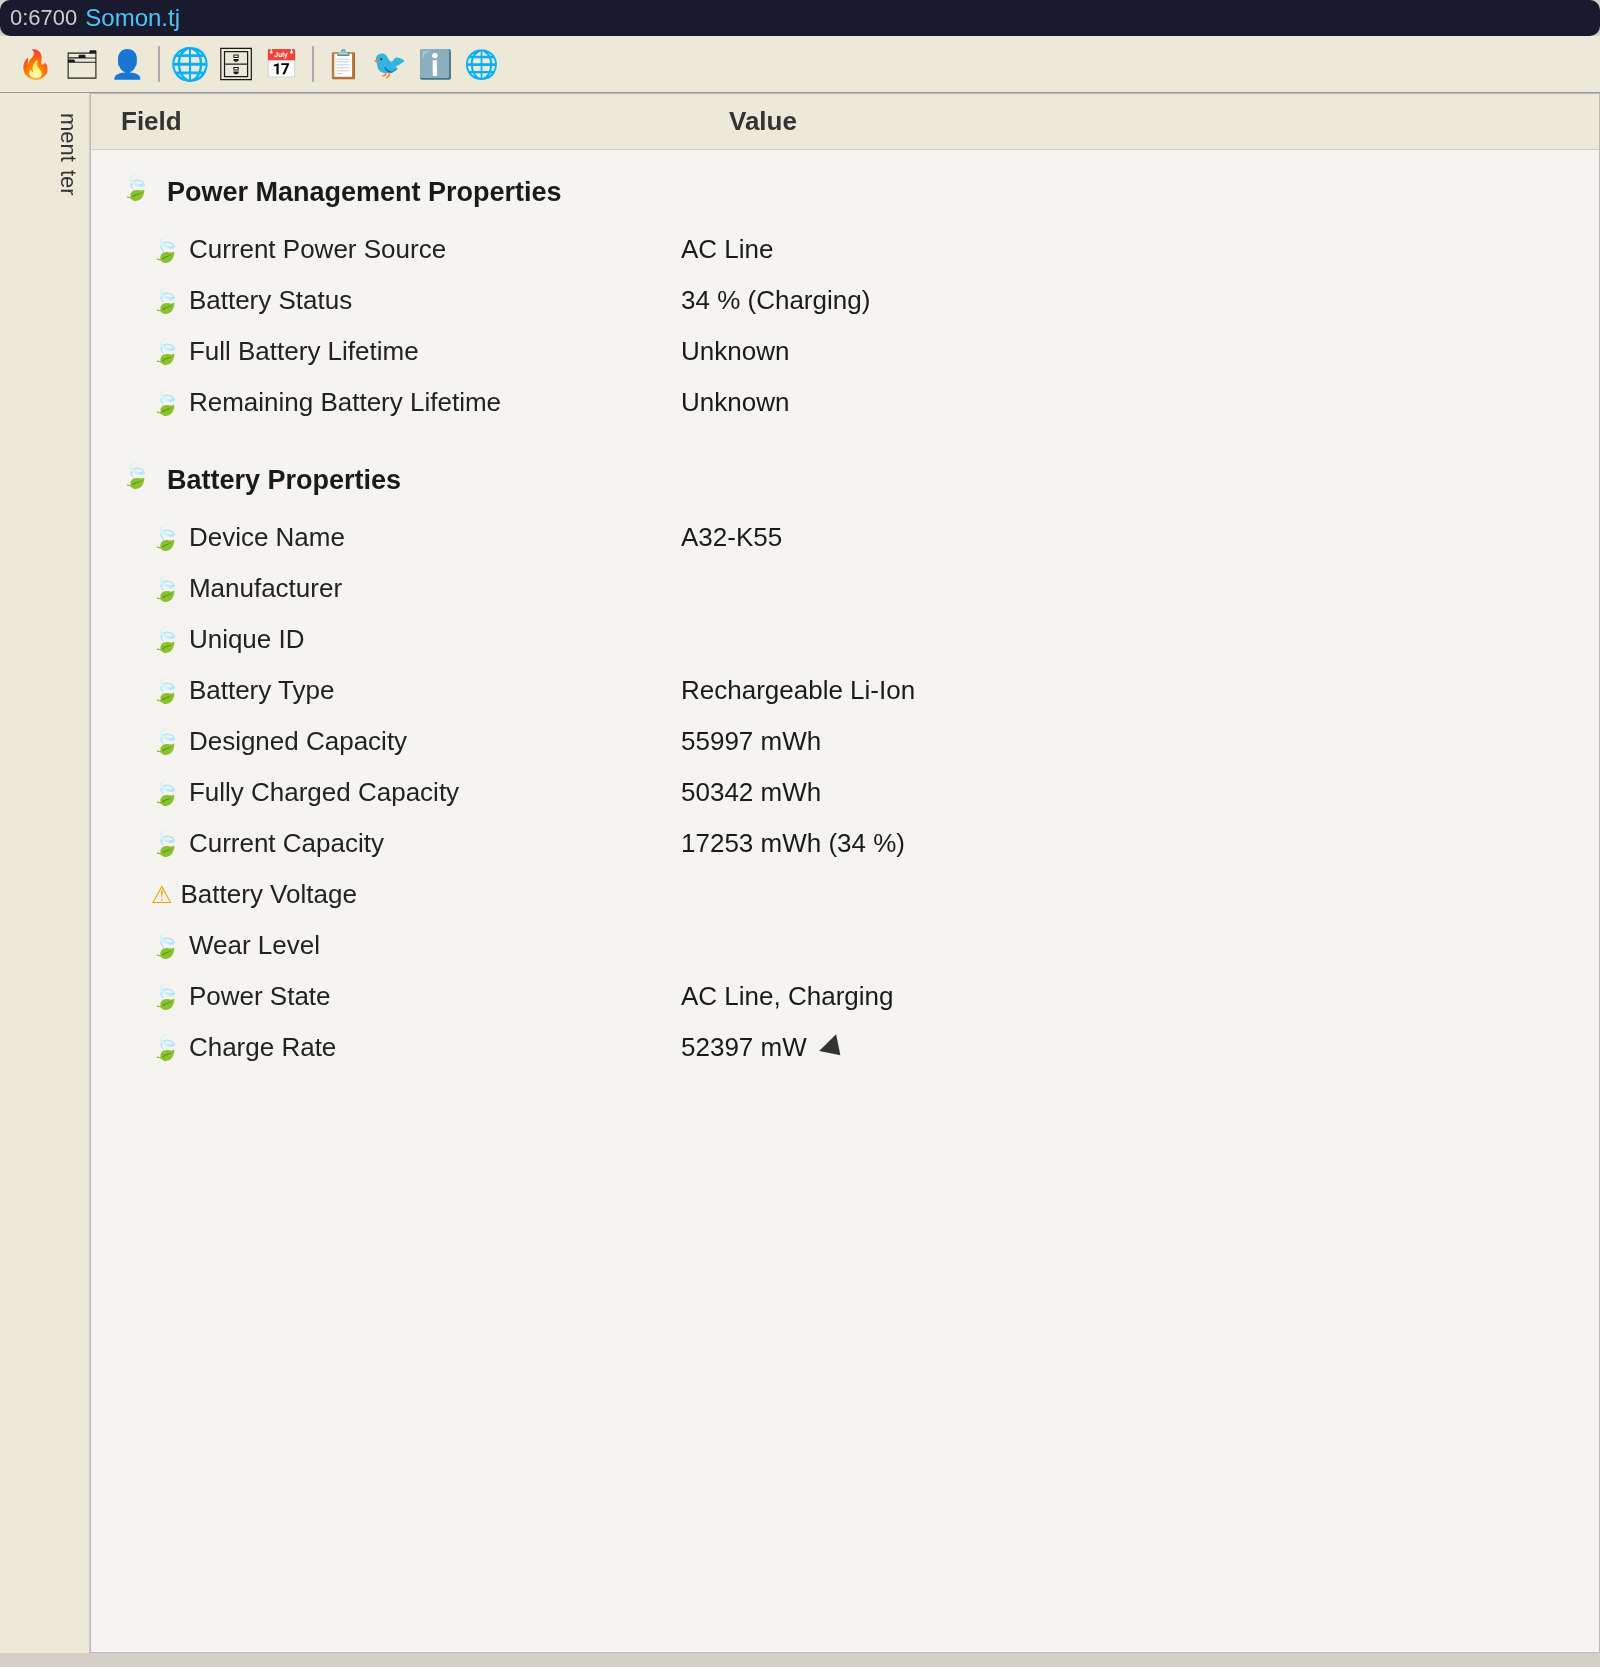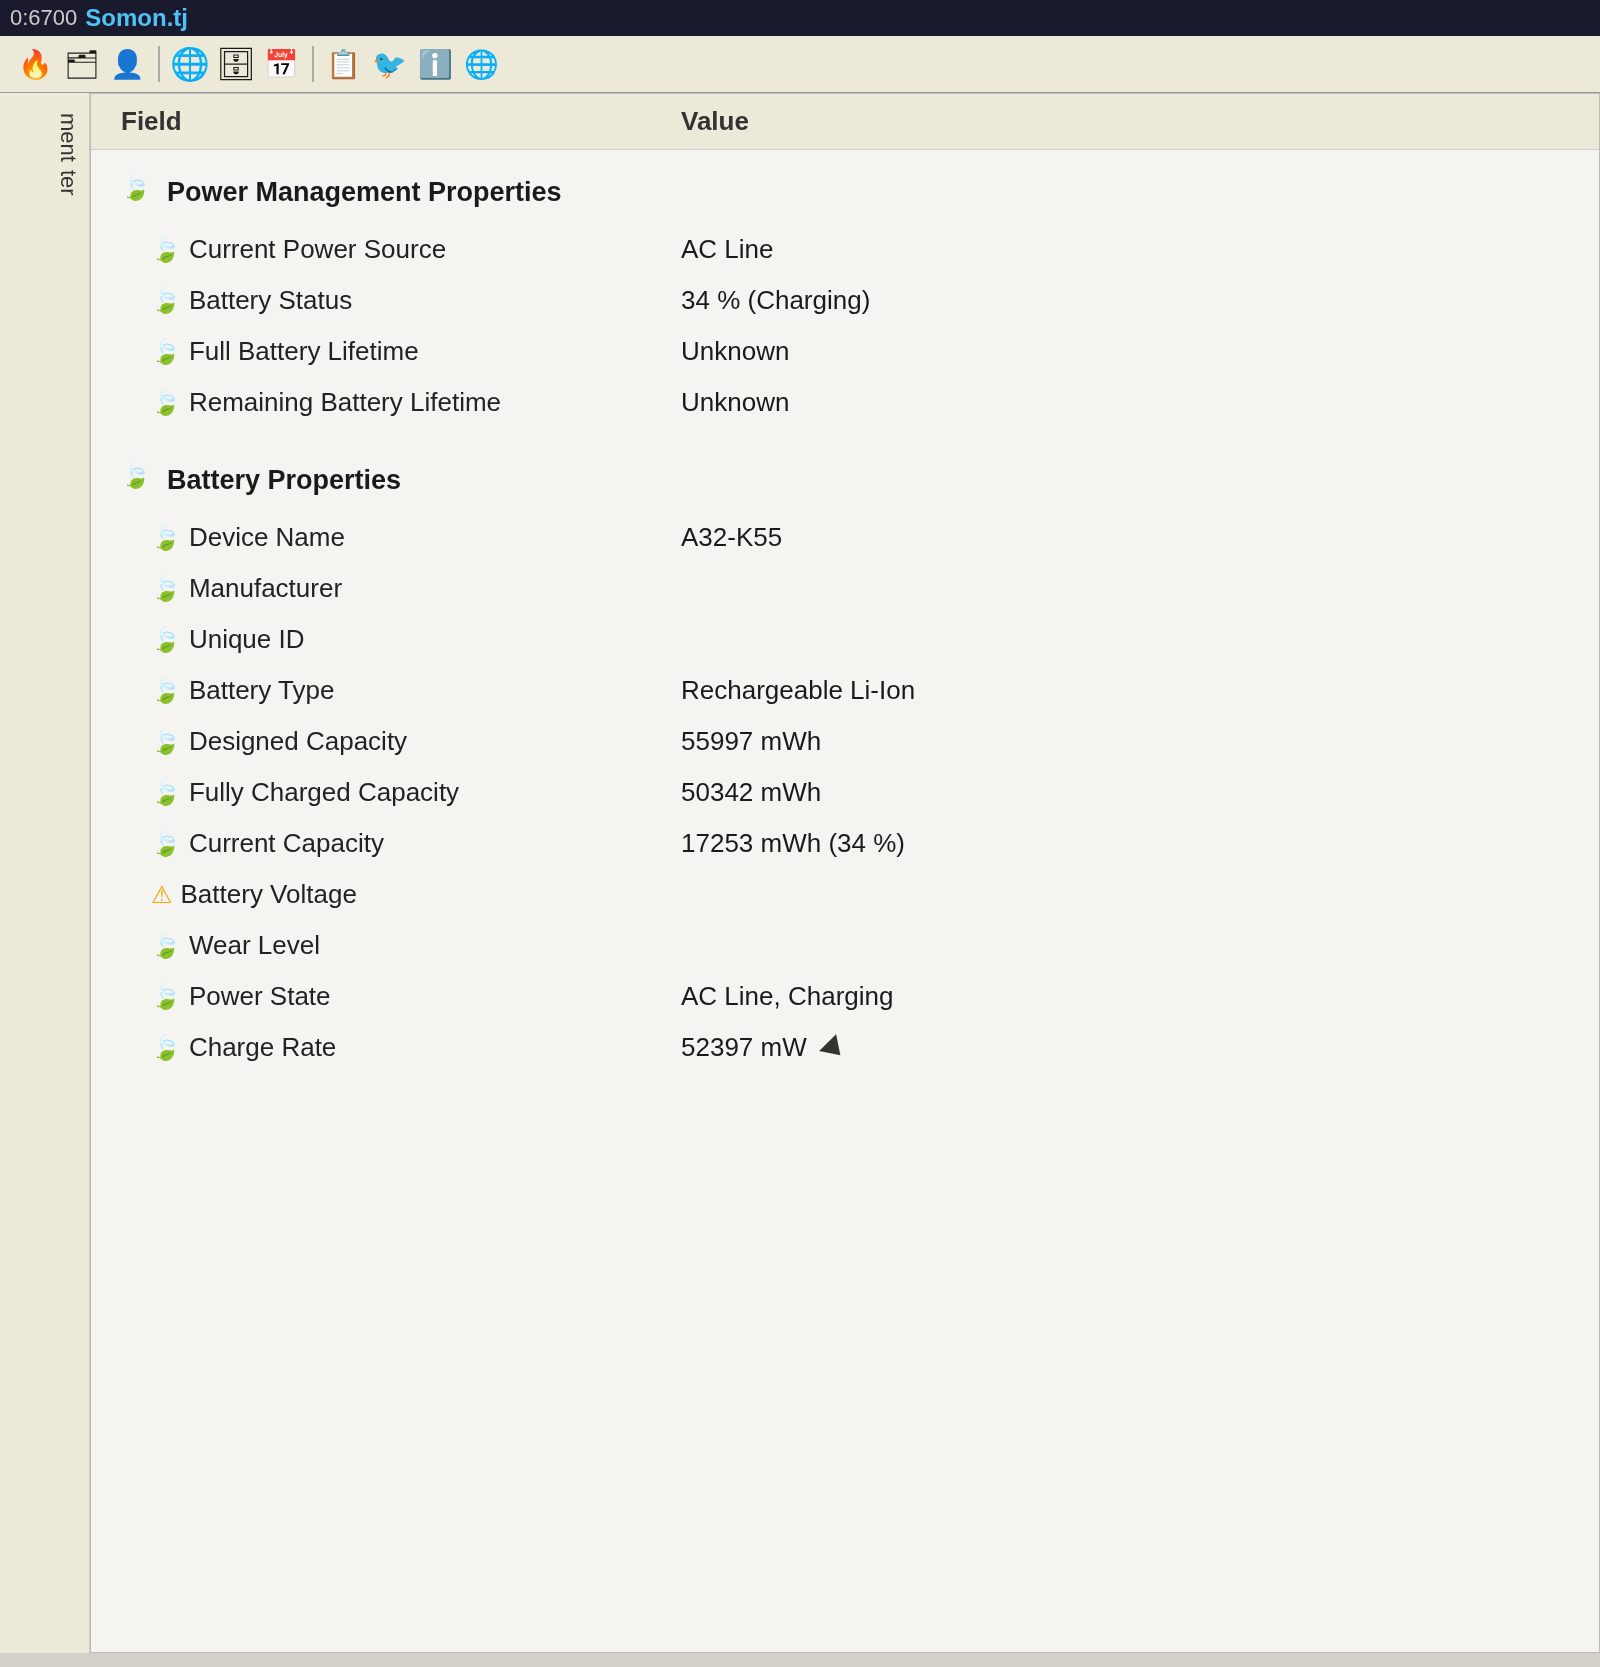--- a/index.html
+++ b/index.html
@@ -14,24 +14,25 @@
 
     
     .top-bar {
       background: #1a1a2e;
       color: #ccc;
       font-size: 22px;
       padding: 4px 10px;
       display: flex;
       align-items: center;
       gap: 8px;
+      border-radius: 10px;
     }
     .site-name {
       color: #4fc3f7;
-      font-weight: bold;
+      font-weight: normal;
       font-size: 24px;
     }
 
     
     .toolbar {
       background: #ece9d8;
       border-bottom: 1px solid #999;
       padding: 8px 16px;
       display: flex;
       align-items: center;
@@ -93,20 +94,21 @@
       border-bottom: 1px solid #ccc;
       font-weight: bold;
       font-size: 26px;
       color: #333;
     }
     .col-field {
       flex: 0 0 560px;
     }
     .col-value {
       flex: 1;
+      margin-left: 48px;
     }
 
     
     .table-body {
       padding: 10px 0;
     }
 
     .section-header {
       display: flex;
       align-items: center;

